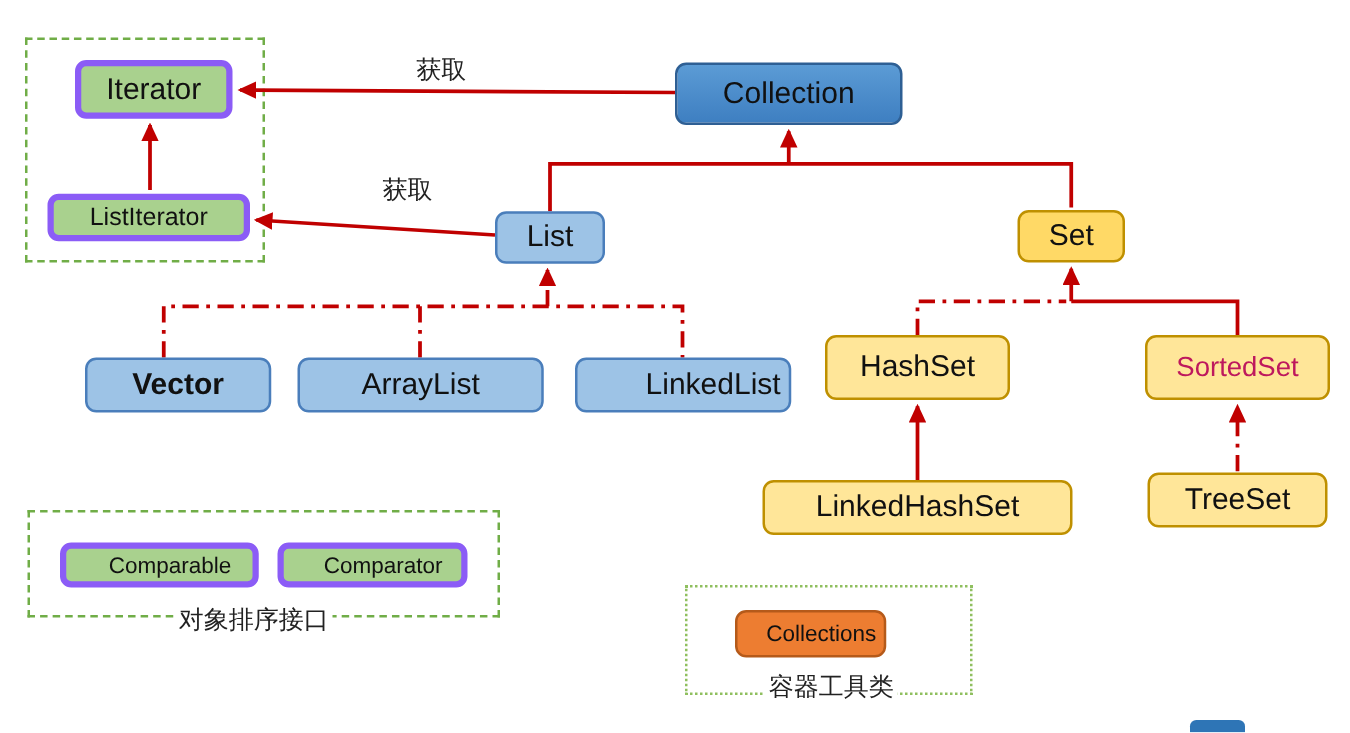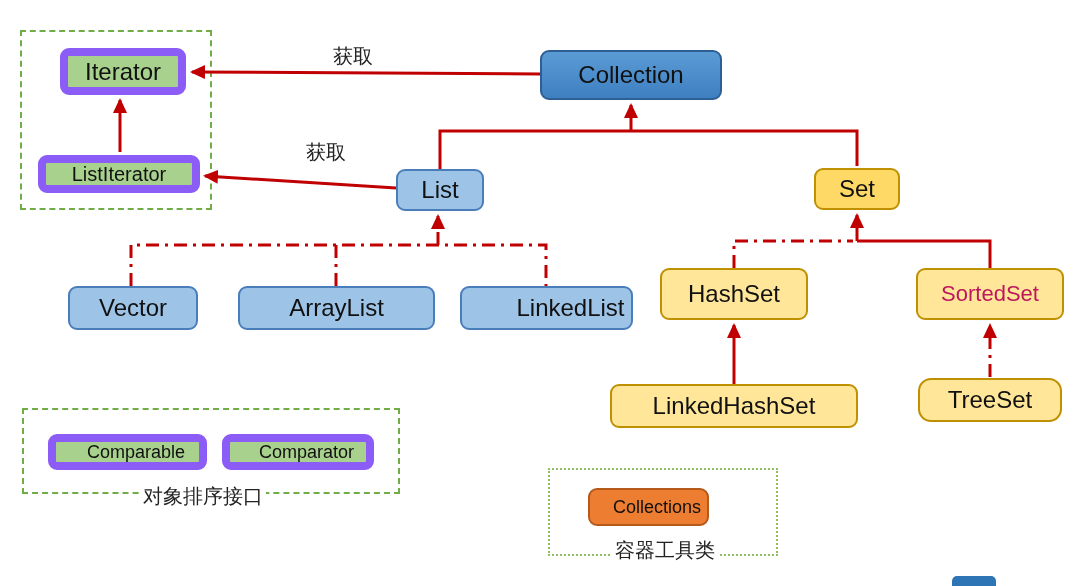--- a/index.html
+++ b/index.html
@@ -17,21 +17,21 @@
     align-items: center;
     justify-content: center;
     border-radius: 9px;
     font-size: 24px;
     color: #111111;
     box-sizing: border-box;
     white-space: nowrap;
   }
   .blue-dark { background: linear-gradient(180deg, #5b9bd5 0%, #3e7fc1 100%); border: 2px solid #2e5f94; }
   .blue      { background: #9dc3e6; border: 2px solid #4a7ebb; }
-  .green     { background: #a9d18e; border: 8px solid #8b5cf6; }
+  .green     { background: #a9d18e; border: 5px solid #8b5cf6; }
   .yellow    { background: #ffd966; border: 2px solid #bf9000; }
   .yellow-light { background: #ffe699; border: 2px solid #bf9000; }
   .orange    { background: #ed7d31; border: 2px solid #b55a1a; }
   .muted     { color: #be185d; }
   .mid       { font-size: 20px; }
   .small     { font-size: 18px; padding-left: 17px; }
   .group { position: absolute; box-sizing: border-box; }
   .dashed { border: 2px dashed #70ad47; }
   .dotted { border: 2px dotted #8fbf5f; }
   .zh {
@@ -92,29 +92,29 @@
   <div class="zh" style="left:303px; top:140px; background:transparent;">获取</div>
 
   <div class="node blue-dark" style="left:540px; top:50px; width:182px; height:50px;">Collection</div>
 
   <div class="node green" style="left:60px; top:48px; width:126px; height:47px;">Iterator</div>
   <div class="node green mid" style="left:38px; top:155px; width:162px; height:38px;">ListIterator</div>
 
   <div class="node blue" style="left:396px; top:169px; width:88px; height:42px;">List</div>
   <div class="node yellow" style="left:814px; top:168px; width:86px; height:42px;">Set</div>
 
-  <div class="node blue" style="left:68px; top:286px; width:130px; height:44px;">Vector</div>
+  <div class="node blue" style="left:68px; top:286px; width:149px; height:44px;font-weight:bold;">Vector</div>
   <div class="node blue" style="left:238px; top:286px; width:197px; height:44px;">ArrayList</div>
   <div class="node blue" style="left:460px; top:286px; width:173px; height:44px;padding-left:48px;">LinkedList</div>
 
   <div class="node yellow-light" style="left:660px; top:268px; width:148px; height:52px;">HashSet</div>
   <div class="node yellow-light muted" style="left:916px; top:268px; width:148px; height:52px; font-size:22px;">SortedSet</div>
 
   <div class="node yellow-light" style="left:610px; top:384px; width:248px; height:44px;">LinkedHashSet</div>
-  <div class="node yellow-light" style="left:918px; top:378px; width:144px; height:44px;border-radius:13px;">TreeSet</div>
+  <div class="node yellow-light" style="left:918px; top:378px; width:144px; height:44px;">TreeSet</div>
 
   <div class="node green small" style="left:48px; top:434px; width:159px; height:36px;">Comparable</div>
   <div class="node green small" style="left:222px; top:434px; width:152px; height:36px;">Comparator</div>
 
   <div class="node orange small" style="left:588px; top:488px; width:121px; height:38px;">Collections</div>
 
   <div class="corner-artifact" style="left:952px; top:576px; width:44px; height:10px;"></div>
 
 </div>
 

